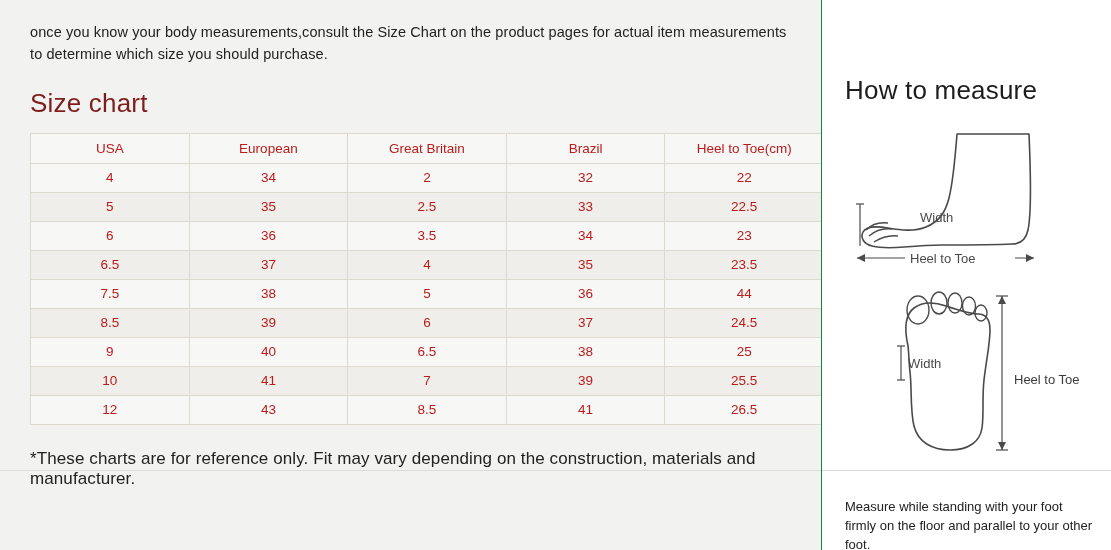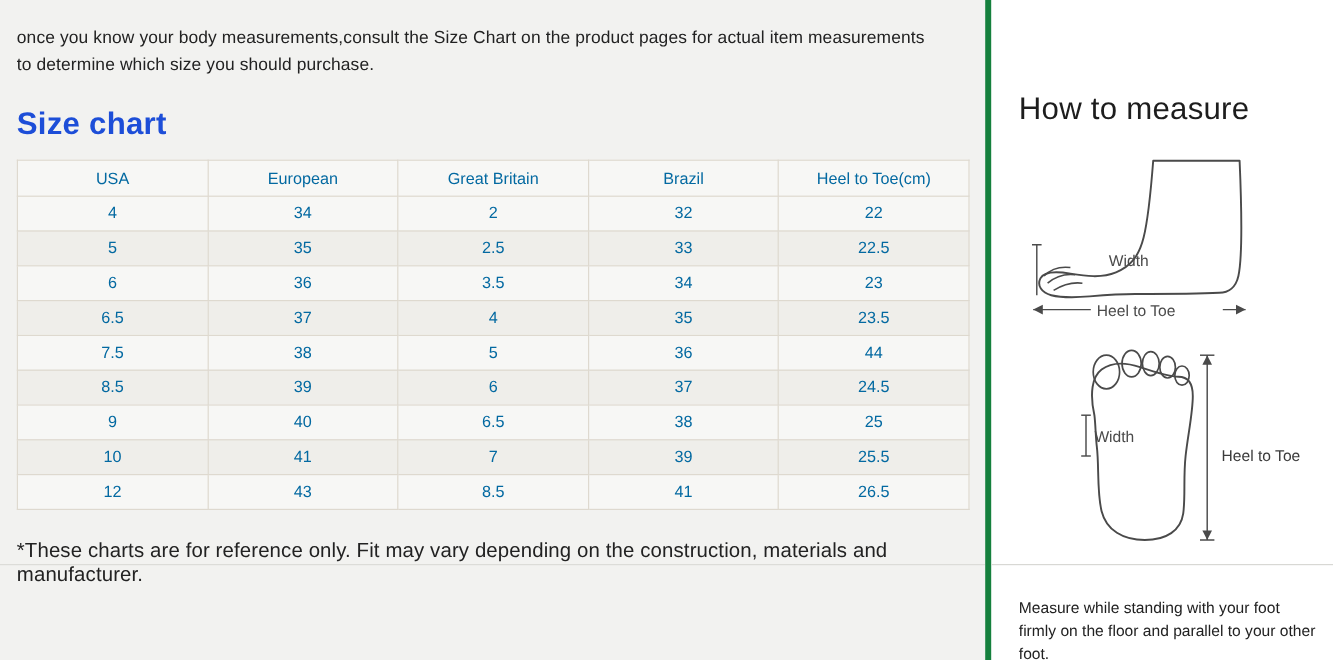--- a/index.html
+++ b/index.html
@@ -20,51 +20,51 @@
     height: 550px;
     box-sizing: border-box;
     display: flex;
   }
   
   .left-panel {
     width: 821px;
     height: 550px;
     background: #f2f2f0;
     box-sizing: border-box;
-    padding: 22px 26px 0 14px;
+    padding: 22px 26px 0 30px;
     position: relative;
   }
   .intro-text {
     font-size: 14.5px;
     line-height: 1.5;
     color: #222222;
     width: 770px;
     margin: 0 0 0 0;
     letter-spacing: 0.1px;
   }
   .size-chart-title {
     font-size: 26px;
-    font-weight: bold;
-    color: #1d4ed8;
+    font-weight: normal;
+    color: #7f1d1d;
     margin: 22px 0 14px 0;
     letter-spacing: 0.2px;
   }
   table.size-table {
     border-collapse: collapse;
     width: 794px;
     table-layout: fixed;
     background: #f7f7f5;
   }
   table.size-table th,
   table.size-table td {
     border: 1px solid #ded9cf;
     text-align: center;
     font-size: 13.5px;
     font-weight: normal;
-    color: #0369a1;
+    color: #b91c1c;
     height: 28px;
     padding: 0;
   }
   table.size-table thead th {
     height: 29px;
     background: #f7f7f5;
     font-size: 13.5px;
   }
   table.size-table tbody tr:nth-child(odd) td {
     background: #f7f7f5;
@@ -77,21 +77,21 @@
     font-size: 17px;
     color: #222222;
     letter-spacing: 0.1px;
   }
   
   .right-panel {
     width: 290px;
     height: 550px;
     background: #ffffff;
     box-sizing: border-box;
-    border-left: 5px solid #15803d;
+    border-left: 1px solid #15803d;
     position: relative;
     padding: 0;
   }
   .how-title {
     font-size: 26px;
     font-weight: normal;
     color: #1d1d1d;
     margin: 0;
     position: absolute;
     top: 75px;

